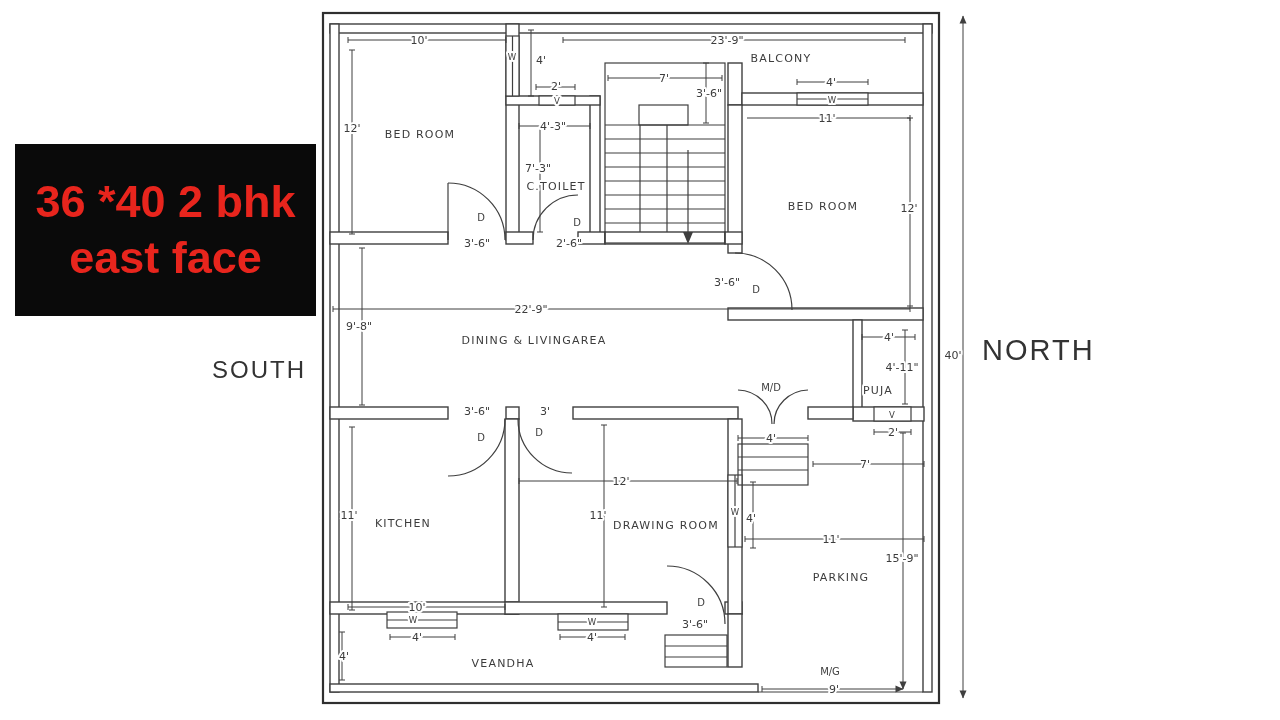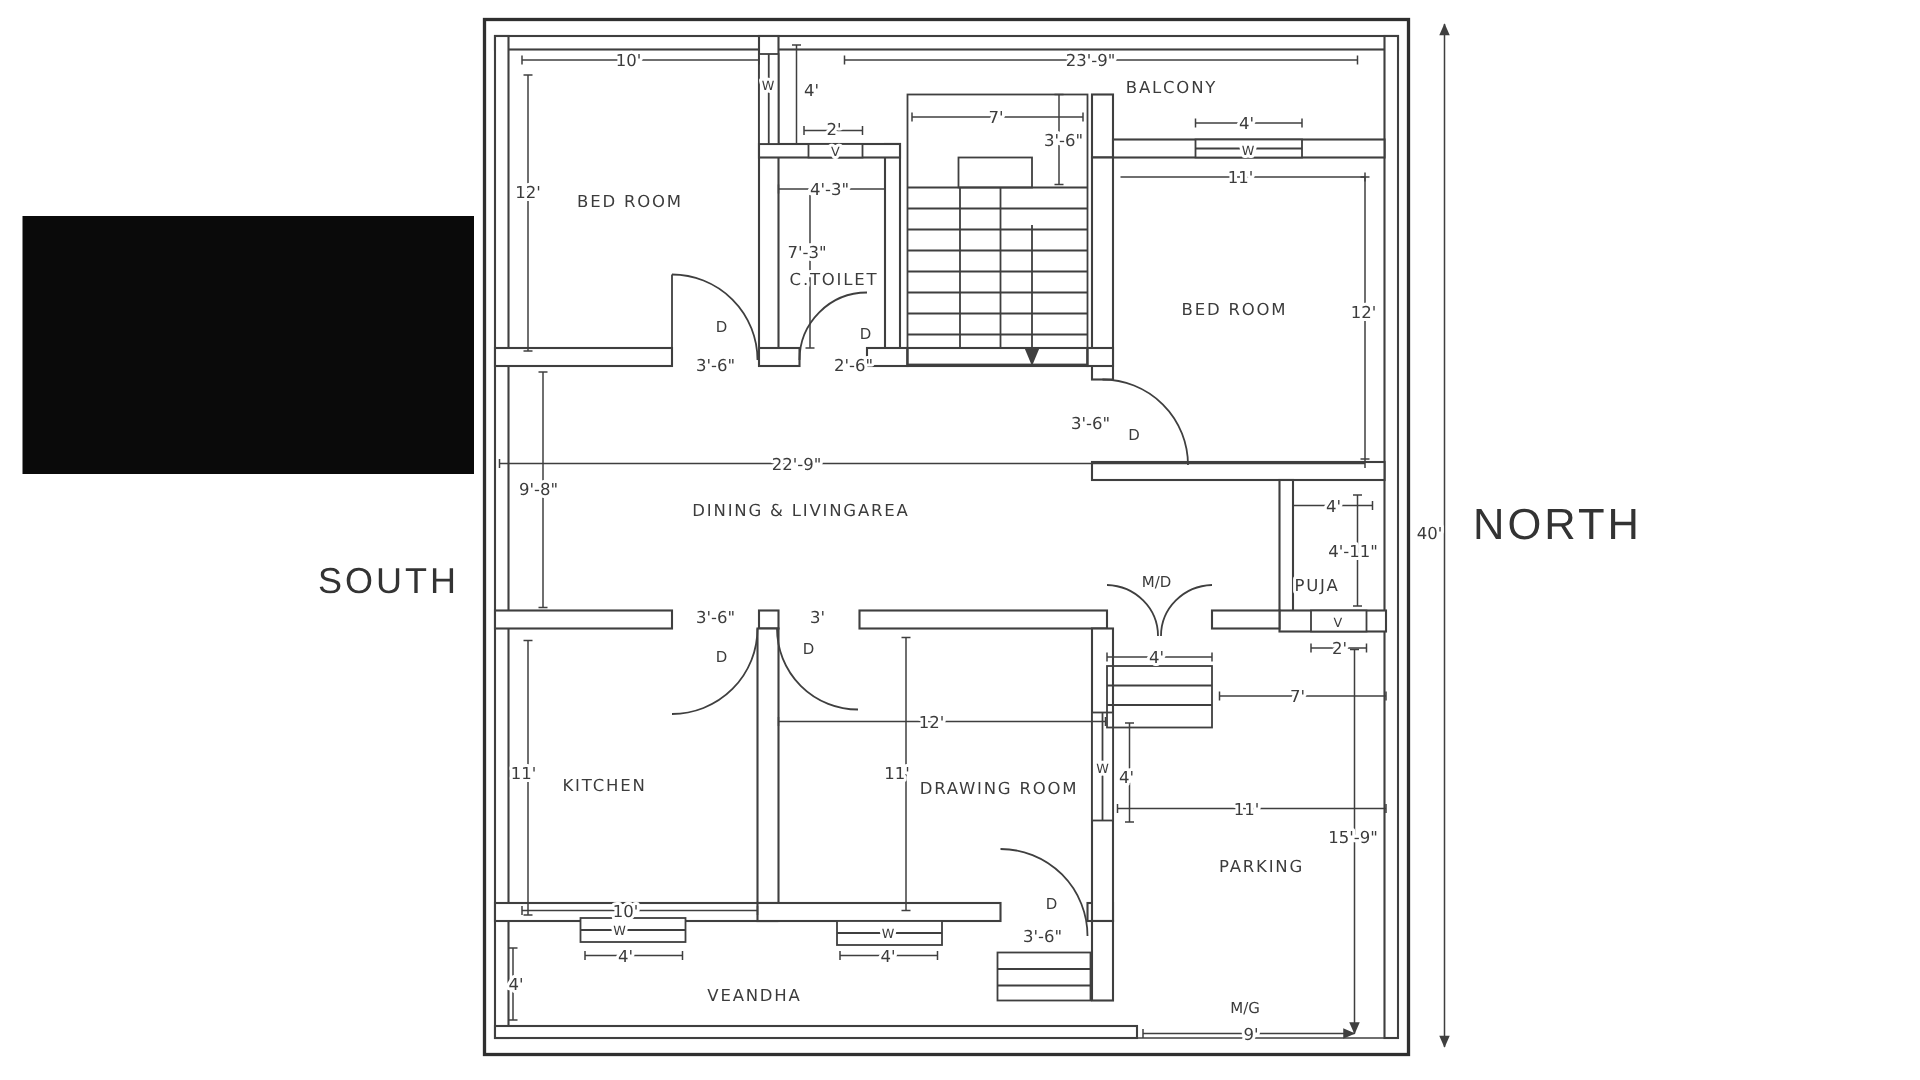--- a/index.html
+++ b/index.html
@@ -15,21 +15,21 @@
        text-anchor:middle;font-family:"DejaVu Sans", sans-serif;}
   text.dim{font-size:11px;}
   text.room{font-size:11px;letter-spacing:1.2px;}
   text.small{font-size:10px;}
   text.tiny{font-size:8.5px;}
   .title-card{position:absolute;left:15px;top:144px;width:301px;height:172px;background:#0a0a0a;
       color:#e8251d;font-family:"Liberation Sans", sans-serif;font-weight:bold;font-size:45px;
       line-height:56px;text-align:center;display:flex;flex-direction:column;justify-content:center;}
   .compass{position:absolute;color:#333333;font-family:"Liberation Sans", sans-serif;
       font-size:24px;letter-spacing:2px;}
-  .compass.south{left:212px;top:374px;}
+  .compass.south{left:212px;top:356px;}
   .compass.north{left:982px;top:334px;font-size:29px;}
 </style>
 </head>
 <body>
 
 <div class="stage">
 
 <svg width="1280" height="720" viewBox="0 0 1280 720">
   <defs>
     <marker id="tick" markerWidth="7" markerHeight="7" refX="3.5" refY="3.5" orient="auto">
@@ -227,18 +227,20 @@
         <text x="832" y="103" class="tiny">W</text>
         <text x="735" y="515" class="tiny">W</text>
         <text x="413" y="623" class="tiny">W</text>
         <text x="592" y="625" class="tiny">W</text>
         <text x="557" y="104" class="tiny">V</text>
         <text x="892" y="418" class="tiny">V</text>
       </g>
 </svg>
 
 <div class="title-card">
+  <div>36 *40 2 bhk</div>
+  <div>east face</div>
 </div>
 
 <div class="compass south">SOUTH</div>
 <div class="compass north">NORTH</div>
 
 </div>
 
 </body></html>

